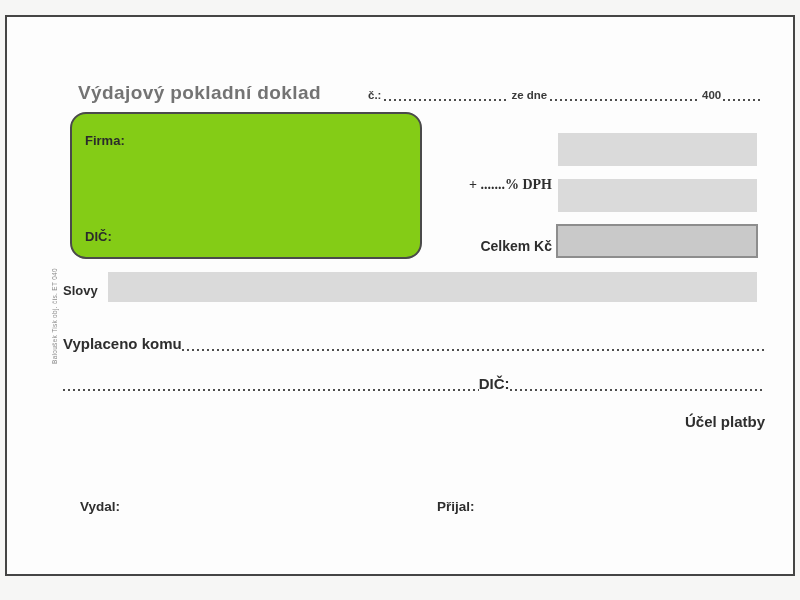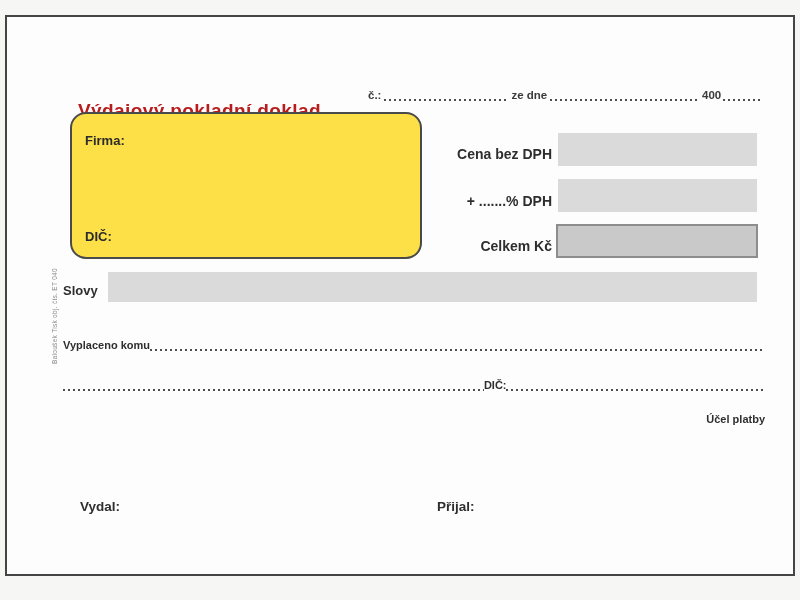--- a/index.html
+++ b/index.html
@@ -12,60 +12,59 @@
     overflow:hidden;
   }
   .page { position:absolute; left:0; top:0; width:800px; height:600px; background:#f6f6f5; }
   .frame {
     position:absolute; left:5px; top:15px; width:790px; height:561px;
     background:#fdfdfd; border:2px solid #454545;
   }
   .abs { position:absolute; }
   .title {
     left:78px; top:82px;
-    font-size:19px; font-weight:700; letter-spacing:.4px; color:#b91c1c;
+    font-size:19px; font-weight:700; letter-spacing:.4px; color:#737373;
     white-space:nowrap;
-    margin-top:18px;
   }
   .header-line {
     left:368px; top:86px; width:394px; height:15px;
     display:flex; align-items:flex-end;
     font-size:11.5px; font-weight:700; color:#3a3a3a;
   }
   .header-line span { line-height:1; }
   .dots {
     background-image:repeating-linear-gradient(to right, #4d4d4d 0, #4d4d4d 2px, transparent 2px, transparent 5px);
     background-repeat:repeat-x;
     background-position:0 100%;
     background-size:5px 2px;
     height:10px;
   }
   .hd1 { flex:115; margin:0 3px; }
   .hd2 { flex:138; margin:0 3px; }
   .hd3 { flex:36;  margin-left:2px; }
   .firma-box {
     left:70px; top:112px; width:352px; height:147px;
-    border:2px solid #4a4a4a; border-radius:16px; background:#fde047;
+    border:2px solid #4a4a4a; border-radius:16px; background:#84cc16;
   }
   .firma-label { position:absolute; left:13px; top:19px; font-size:13px; font-weight:600; color:#2b2b2b; }
   .dic-label   { position:absolute; left:13px; bottom:13px; font-size:13px; font-weight:600; color:#2b2b2b; }
   .amt-label {
     left:410px; width:142px; text-align:right;
     font-size:14px; font-weight:700; color:#2e2e2e; white-space:nowrap;
   }
   .amt-box { background:#dadada; }
   .amt-box.b1 { left:558px; top:133px; width:199px; height:33px; }
   .amt-box.b2 { left:558px; top:179px; width:199px; height:33px; }
   .amt-box.total { left:556px; top:224px; width:202px; height:34px; background:#c9c9c9; border:2px solid #8d8d8d; }
   .slovy-label { left:63px; top:283px; font-size:13px; font-weight:700; color:#2e2e2e;text-align:center; }
   .slovy-bar { left:108px; top:272px; width:649px; height:30px; background:#dadada; }
   .dotrow {
     left:63px; width:702px; height:17px;
     display:flex; align-items:flex-end;
-    font-size:11px; font-weight:600; color:#2e2e2e;
+    font-size:15px; font-weight:600; color:#2e2e2e;
   }
   .dotrow span { line-height:1; white-space:nowrap; }
   .dotrow .fill { flex:1; }
   .dotrow .d407 { flex:407; }
   .dotrow .d250 { flex:250; }
   .row-paidto { top:334px; }
   .row-dic    { top:374px; }
   .row-purpose{ top:414px;flex-direction:column; }
   .sig { font-size:13.5px; font-weight:700; color:#2e2e2e; }
   .vydal  { left:80px;  top:499px;text-align:center; }
@@ -92,24 +91,23 @@
     <span class="dots hd2"></span>
     <span>400</span>
     <span class="dots hd3"></span>
   </div>
 
   <div class="abs firma-box">
     <span class="firma-label">Firma:</span>
     <span class="dic-label">DIČ:</span>
   </div>
 
-  <div class="abs amt-label" style="top:146px;">Cena bez DPH</div>
   <div class="abs amt-box b1"></div>
 
-  <div class="abs amt-label" style="top:193px;">+ .......% DPH</div>
+  <div class="abs amt-label" style="top:177px;font-family:Liberation Serif, serif;">+ .......% DPH</div>
   <div class="abs amt-box b2"></div>
 
   <div class="abs amt-label" style="top:238px;">Celkem Kč</div>
   <div class="abs amt-box total"></div>
 
   <div class="abs slovy-label">Slovy</div>
   <div class="abs slovy-bar"></div>
 
   <div class="abs dotrow row-paidto">
     <span>Vyplaceno komu</span>

